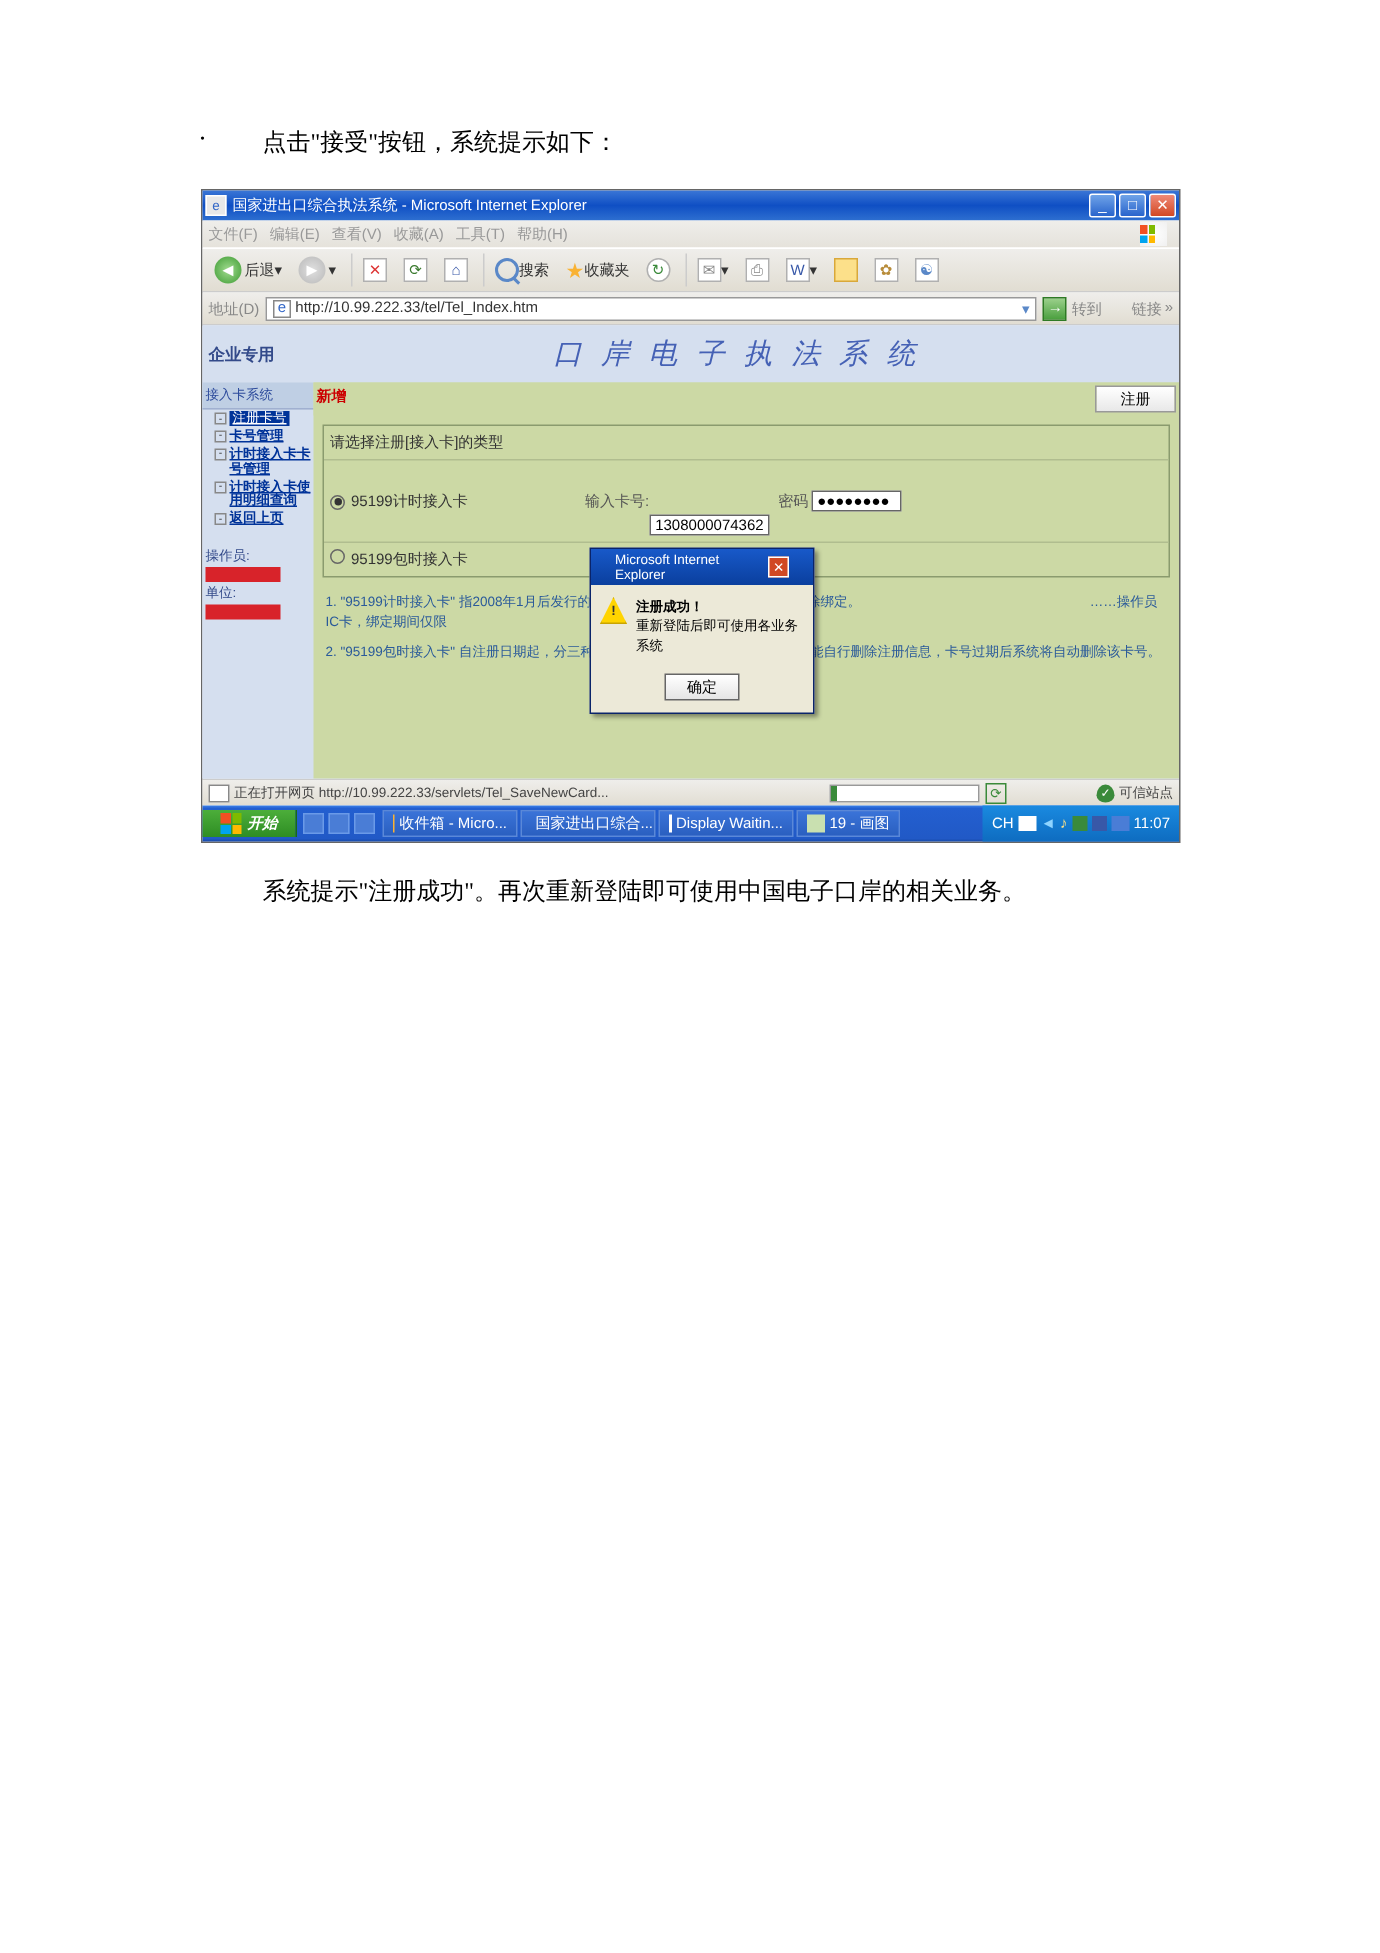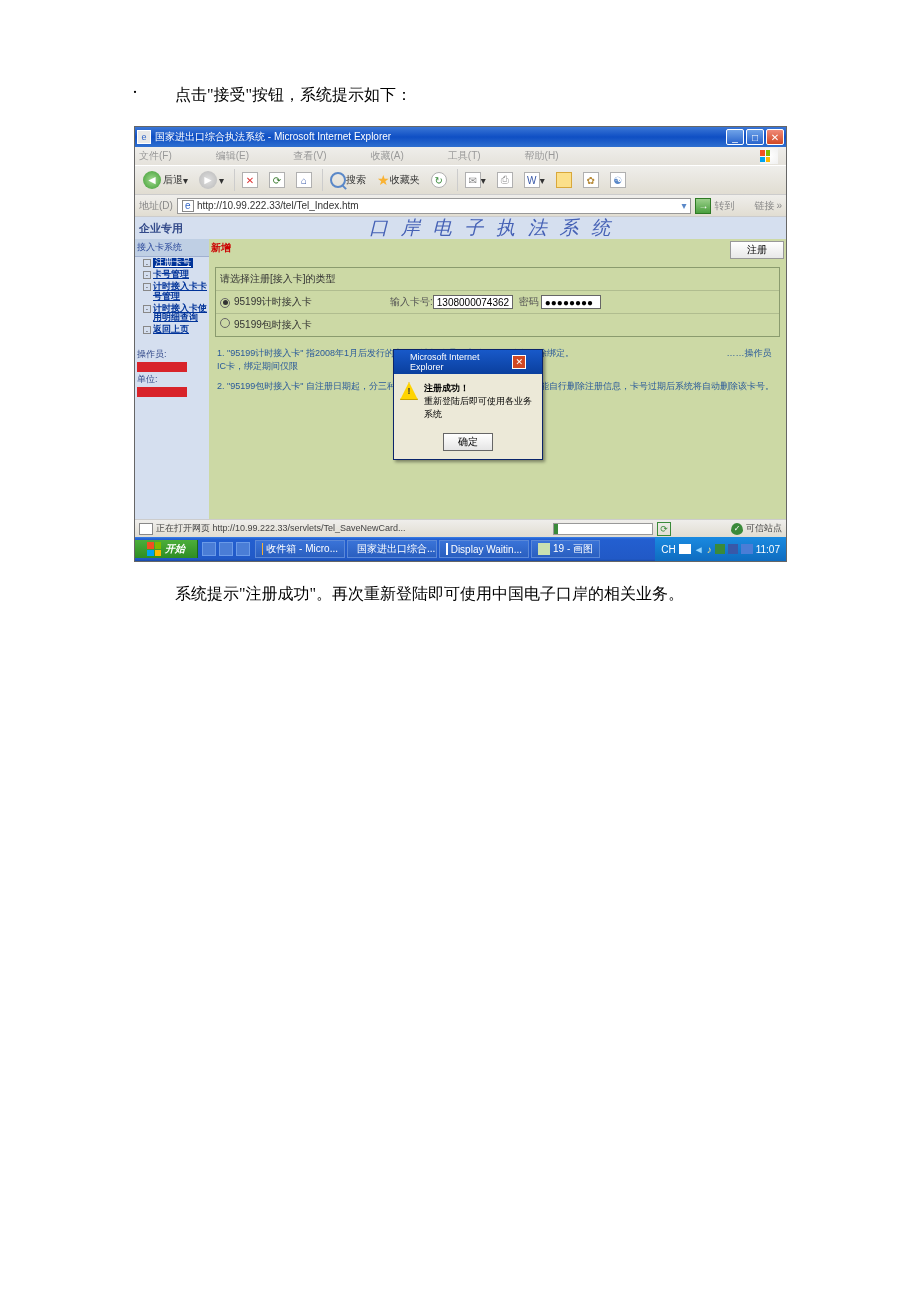--- a/index.html
+++ b/index.html
@@ -12,21 +12,21 @@
   
   .titlebar { background: linear-gradient(to bottom, #3a76d6 0%, #0f4fc4 50%, #2e6fd0 100%); height: 20px; display: flex; align-items: center; color: #fff; padding: 0 2px; }
   .titlebar-icon { width: 14px; height: 14px; background: #e8e8e8; margin-right: 4px; display: inline-flex; align-items: center; justify-content: center; font-size: 9px; color: #3367c7; border: 1px solid #fff; }
   .titlebar-text { flex: 1; font-size: 10px; }
   .winbtn { width: 18px; height: 16px; margin-left: 2px; display: flex; align-items: center; justify-content: center; color: #fff; font-size: 10px; border: 1px solid #fff; border-radius: 2px; }
   .winbtn.min { background: linear-gradient(#6fa3e8,#2964cc); }
   .winbtn.max { background: linear-gradient(#6fa3e8,#2964cc); }
   .winbtn.close { background: linear-gradient(#f08a78,#d14823); }
 
   
-  .menubar { background: linear-gradient(#efeeeb,#e5e2db); height: 18px; display: flex; align-items: center; padding-left: 4px; color: #999; font-size: 10px; gap: 36px; }
+  .menubar { background: linear-gradient(#efeeeb,#e5e2db); height: 18px; display: flex; align-items: center; padding-left: 4px; color: #999; font-size: 10px; }
   .menubar span { margin-right: 8px; }
   .winlogo { margin-left: auto; width: 18px; height: 16px; background: radial-gradient(#fff,#f0f0f0); display:flex; align-items:center; justify-content:center; }
   .winlogo-flag { width:14px; height:12px; display:grid; grid-template-columns:1fr 1fr; grid-template-rows:1fr 1fr; gap:1px; }
   .winlogo-flag div:nth-child(1){background:#f25022;} .winlogo-flag div:nth-child(2){background:#7fba00;}
   .winlogo-flag div:nth-child(3){background:#00a4ef;} .winlogo-flag div:nth-child(4){background:#ffb900;}
 
   
   .toolbar { background: linear-gradient(#efeeeb,#e1ddd2); height: 30px; display:flex; align-items:center; padding:0 4px; border-top:1px solid #fff; border-bottom:1px solid #ccc; }
   .tbtn { display:inline-flex; align-items:center; margin-right:3px; padding:2px 4px; font-size:10px; color:#333; }
   .icon-circle { width:18px; height:18px; border-radius:50%; display:inline-flex; align-items:center; justify-content:center; margin-right:2px; }
@@ -39,21 +39,21 @@
   .star-ic { color:#f9b233; font-size:14px; }
   .divider { width:1px; height:22px; background:#ccc; margin:0 3px; }
 
   
   .addressbar { background: linear-gradient(#efeeeb,#e1ddd2); height:22px; display:flex; align-items:center; padding:0 4px; font-size:10px; color:#888; border-bottom:1px solid #ccc;}
   .addr-input { flex:1; background:#fff; border:1px solid #999; height:16px; margin:0 4px; padding:0 4px; display:flex; align-items:center; color:#333; }
   .go-btn { width:16px;height:16px;background:linear-gradient(#9bd08b,#4a9f3e);border:1px solid #2e7a24;display:flex;align-items:center;justify-content:center;color:#fff;}
 
   
   .appbody { display:flex; background:#d5dfef; min-height:302px; position:relative; }
-  .header-bar { height:22px; display:flex; align-items:center; background:#d5dfef; font-size:11px; }
+  .header-bar { height:38px; display:flex; align-items:center; background:#d5dfef; font-size:11px; }
   .enterprise-label { width:62px; padding-left:4px; color:#334a8a; font-weight:bold; }
   .banner { flex:1; text-align:center; font-size:19px; color:#4561b5; letter-spacing:4px; font-style:italic; font-family:"KaiTi","STKaiti",serif; }
 
   .content-row { display:flex; flex:1; }
   .sidebar { width:74px; background:#d5dfef; font-size:9px; padding-top:0; }
   .sidebar-title { color:#2d4b9c; background:#bfcfe4; padding:2px 2px; border-bottom:1px solid #a0b0d0; }
   .tree-item { padding:1px 0 1px 8px; display:flex; align-items:flex-start; color:#333; }
   .tree-item .box { width:8px;height:8px;border:1px solid #888;display:inline-flex;align-items:center;justify-content:center;font-size:7px;margin-right:2px;flex-shrink:0;margin-top:1px;}
   .tree-link { color:#003399; text-decoration:underline; line-height:1.1; }
   .tree-active { background:#003399; color:#fff; padding:0 2px; }
@@ -235,21 +235,21 @@
             <button class="reg-btn">注册</button>
           </div>
           <div class="form-panel">
             <div class="form-row">
               <span class="form-label">请选择注册[接入卡]的类型</span>
             </div>
             <div class="form-row">
               <span class="form-label"><span class="ro sel"></span><span>95199计时接入卡</span></span>
               <span class="form-right">
                 <span>输入卡号:</span>
-                <input class="inp" style="width: 80px;" value="1308000074362">
+                <input class="inp" style="width: 80px; margin-top: 32px;" value="1308000074362">
                 <span style="margin-left:6px;">密码</span>
                 <input class="inp" style="width: 60px; margin-left: 2px;" value="●●●●●●●●">
               </span>
             </div>
             <div class="form-row">
               <span class="form-label"><span class="ro"></span><span>95199包时接入卡</span></span>
               <span class="form-right"></span>
             </div>
           </div>
           <div class="info-text">

